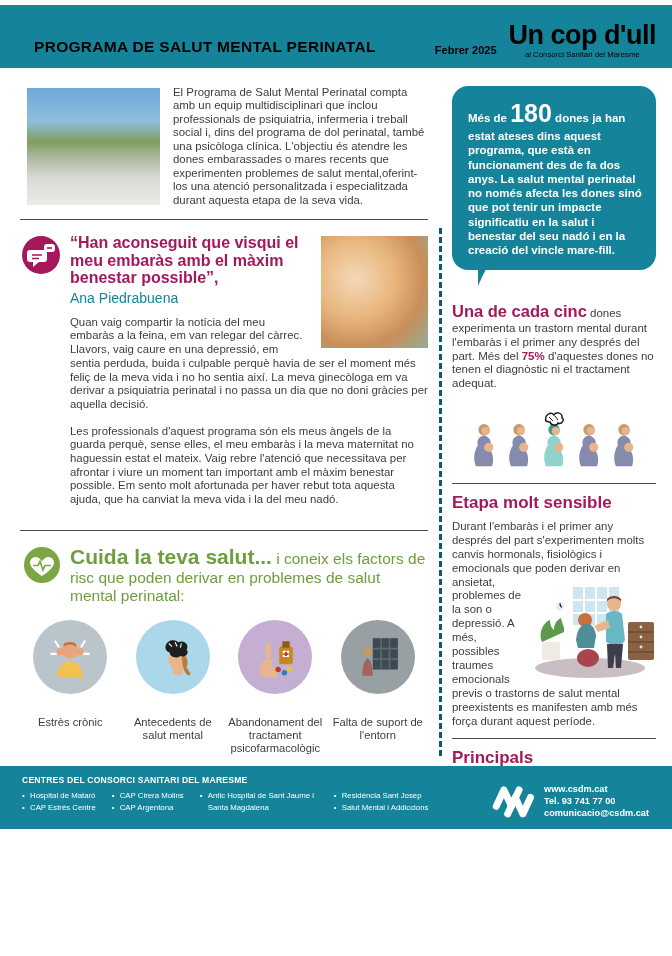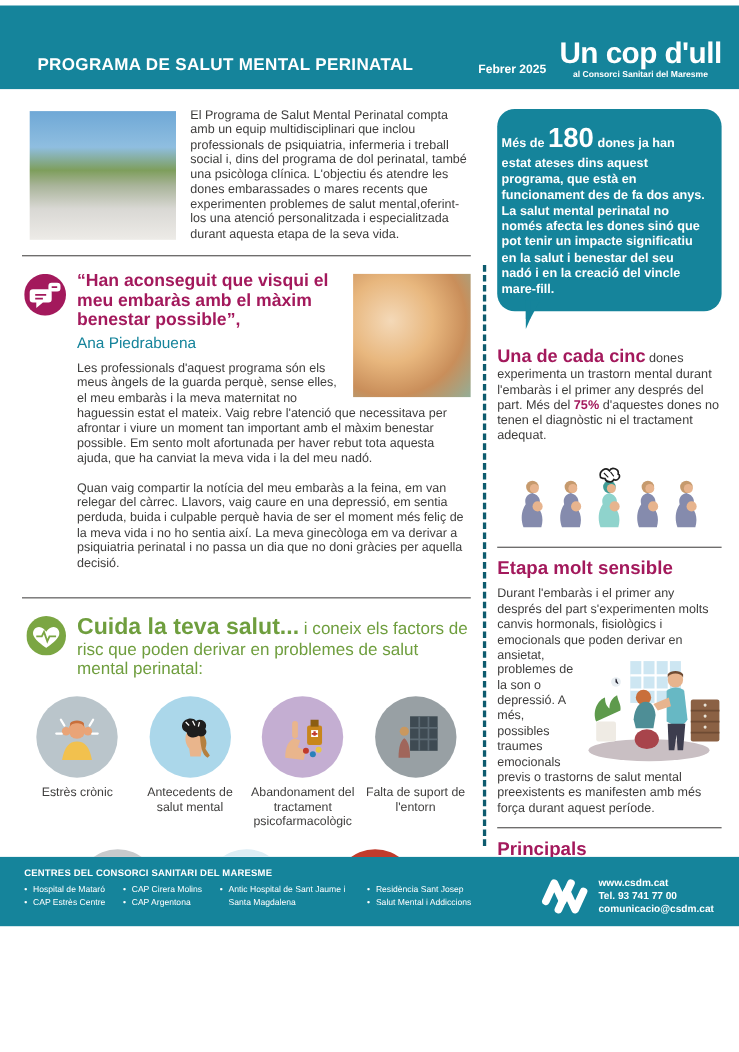--- a/index.html
+++ b/index.html
@@ -5,26 +5,26 @@
   :root{
     --teal:#15849B; --teal-dk:#0D5B6E; --magenta:#A3195C; --green:#6F9E3E;
     --ink:#3E3D3C; --red:#C13B2C;
   }
   *{margin:0;padding:0;box-sizing:border-box;}
   html,body{width:672px;}
   body{height:956px;background:#fff;font-family:"Liberation Sans",sans-serif;color:var(--ink);overflow:hidden;}
 
   
   .topstrip{height:5px;background:#fff;}
-  .header{height:76px;background:var(--teal);color:#ffffff;display:flex;align-items:flex-end;padding:0 16px 9px 34px;}
+  .header{height:63px;background:var(--teal);color:#000000;display:flex;align-items:flex-end;padding:0 16px 9px 34px;}
   .header-title{flex:1;font-size:15.5px;font-weight:bold;letter-spacing:.3px;padding-bottom:3px;}
   .header-date{font-size:11px;font-weight:bold;margin-right:12px;padding-bottom:3px;}
   .brand{line-height:1;text-align:center;}
   .brand-name{font-size:27px;font-weight:bold;letter-spacing:-.5px;display:block;}
-  .brand-sub{font-size:7.8px;font-weight:bold;display:block;margin-top:2px;}
+  .brand-sub{font-size:7.8px;font-weight:normal;display:block;margin-top:2px;}
 
   
   .content{display:flex;height:698px;padding:18px 16px 6px 20px;overflow:hidden;}
   .col-left{width:408px;}
   .v-divider{width:24px;position:relative;flex:none;}
   .v-divider::before{content:"";position:absolute;left:11px;top:142px;bottom:4px;border-left:3px dashed var(--teal-dk);}
   .col-right{flex:1;min-width:0;}
 
   hr.sep{border:none;border-top:1px solid #4C4B4A;margin:10px 0;}
 
@@ -45,26 +45,26 @@
   .quote-body p{margin-bottom:13px;}
 
   
   .risk{overflow:hidden;padding-top:4px;}
   .risk-iconwrap{float:left;margin:2px 10px 0 4px;}
   .risk-title{color:var(--green);font-size:15.5px;line-height:1.15;}
   .risk-title b{font-size:21px;}
   .risk-grid1{display:grid;grid-template-columns:repeat(4,1fr);gap:2px;margin-top:16px;text-align:center;}
   .risk-grid2{display:grid;grid-template-columns:repeat(3,1fr);width:320px;margin:18px auto 0;text-align:center;gap:32px;}
   .circ{width:74px;height:74px;border-radius:50%;margin:0 auto;display:flex;align-items:center;justify-content:center;overflow:hidden;}
-  .lbl{font-size:11.2px;line-height:1.15;margin:8px auto 0;max-width:98px;}
+  .lbl{font-size:11.2px;line-height:1.15;margin:22px auto 0;max-width:98px;}
   .bg1{background:#BAC5CB;} .bg2{background:#ABD7EA;} .bg3{background:#C4AED2;}
   .bg4{background:#98A0A4;} .bg5{background:#C7CACC;} .bg6{background:#DCEDF5;} .bg7{background:#C13B2C;}
 
   
-  .bubble{position:relative;background:var(--teal);color:#fff;border-radius:16px;padding:12px 13px 13px 4px;
+  .bubble{position:relative;background:var(--teal);color:#fff;border-radius:16px;padding:12px 13px 13px 16px;
     font-size:11.5px;line-height:1.24;font-weight:bold;}
   .bubble .num{font-size:25px;letter-spacing:0;}
   .bubble::after{content:"";position:absolute;left:26px;bottom:-16px;width:0;height:0;
     border:9px solid transparent;border-top:17px solid var(--teal);border-left:4px solid var(--teal);}
 
   .oif{margin-top:32px;}
   .oif-text{font-size:11.5px;line-height:1.2;}
   .oif-lead{color:var(--magenta);font-weight:bold;font-size:16.5px;}
   .oif-pct{color:var(--magenta);font-weight:bold;}
   .preg-row{display:flex;justify-content:center;align-items:flex-end;gap:5px;margin-top:20px;position:relative;padding-top:12px;}
@@ -123,22 +123,22 @@
           <path d="M8 14h14a3 3 0 0 1 3 3v6a3 3 0 0 1-3 3h-5l-6 5v-5H8a3 3 0 0 1-3-3v-6a3 3 0 0 1 3-3z" fill="#fff"></path>
           <rect x="22" y="8" width="11" height="8" rx="3" fill="#fff"></rect>
           <path d="M25 12h5" stroke="#A3195C" stroke-width="1.6"></path>
           <path d="M10 19h10M10 22.5h7" stroke="#A3195C" stroke-width="1.6"></path>
         </svg>
       </div>
       <div class="quote-photo"></div>
       <div class="quote-head">“Han aconseguit que visqui el meu embaràs amb el màxim benestar possible”,</div>
       <div class="quote-author">Ana Piedrabuena</div>
       <div class="quote-body">
+        <p>Quan vaig compartir la notícia del meu embaràs a la feina, em van relegar del càrrec. Llavors, vaig caure en una depressió, em sentia perduda, buida i culpable perquè havia de ser el moment més feliç de la meva vida i no ho sentia així. La meva ginecòloga em va derivar a psiquiatria perinatal i no passa un dia que no doni gràcies per aquella decisió.</p>
         <p>Les professionals d'aquest programa són els meus àngels de la guarda perquè, sense elles, el meu embaràs i la meva maternitat no haguessin estat el mateix. Vaig rebre l'atenció que necessitava per afrontar i viure un moment tan important amb el màxim benestar possible. Em sento molt afortunada per haver rebut tota aquesta ajuda, que ha canviat la meva vida i la del meu nadó.</p>
-        <p>Quan vaig compartir la notícia del meu embaràs a la feina, em van relegar del càrrec. Llavors, vaig caure en una depressió, em sentia perduda, buida i culpable perquè havia de ser el moment més feliç de la meva vida i no ho sentia així. La meva ginecòloga em va derivar a psiquiatria perinatal i no passa un dia que no doni gràcies per aquella decisió.</p>
       </div>
     </div>
 
     <hr class="sep">
 
     <div class="risk">
       <div class="risk-iconwrap">
         <svg width="36" height="36" viewBox="0 0 36 36">
           <circle cx="18" cy="18" r="18" fill="#7BA643"></circle>
           <path d="M18 29s-9.5-6-11.5-11c-1.6-4 1.2-8 5-8 2.8 0 5 2 6.5 4.3C19.5 12 21.7 10 24.5 10c3.8 0 6.6 4 5 8C27.5 23 18 29 18 29z" fill="#fff"></path>

